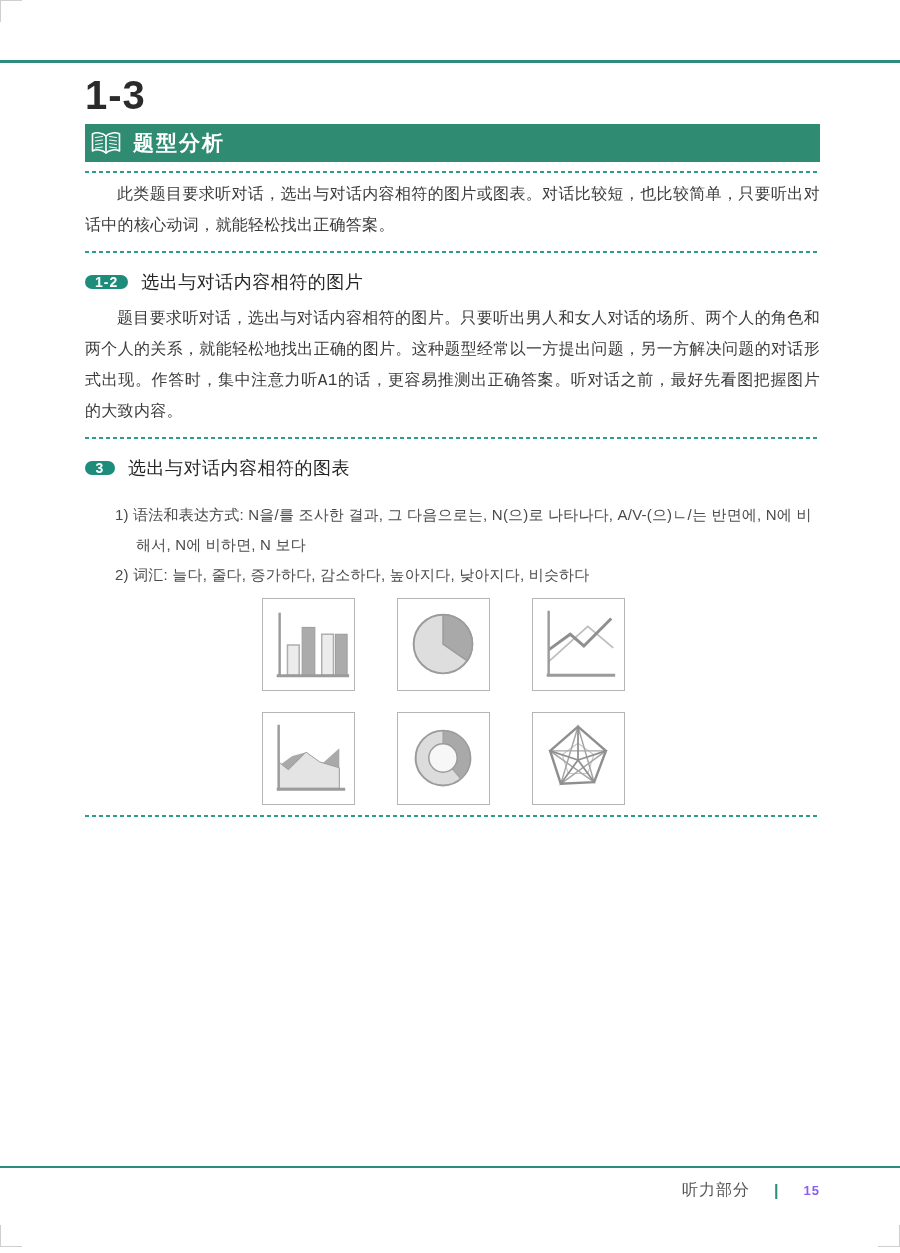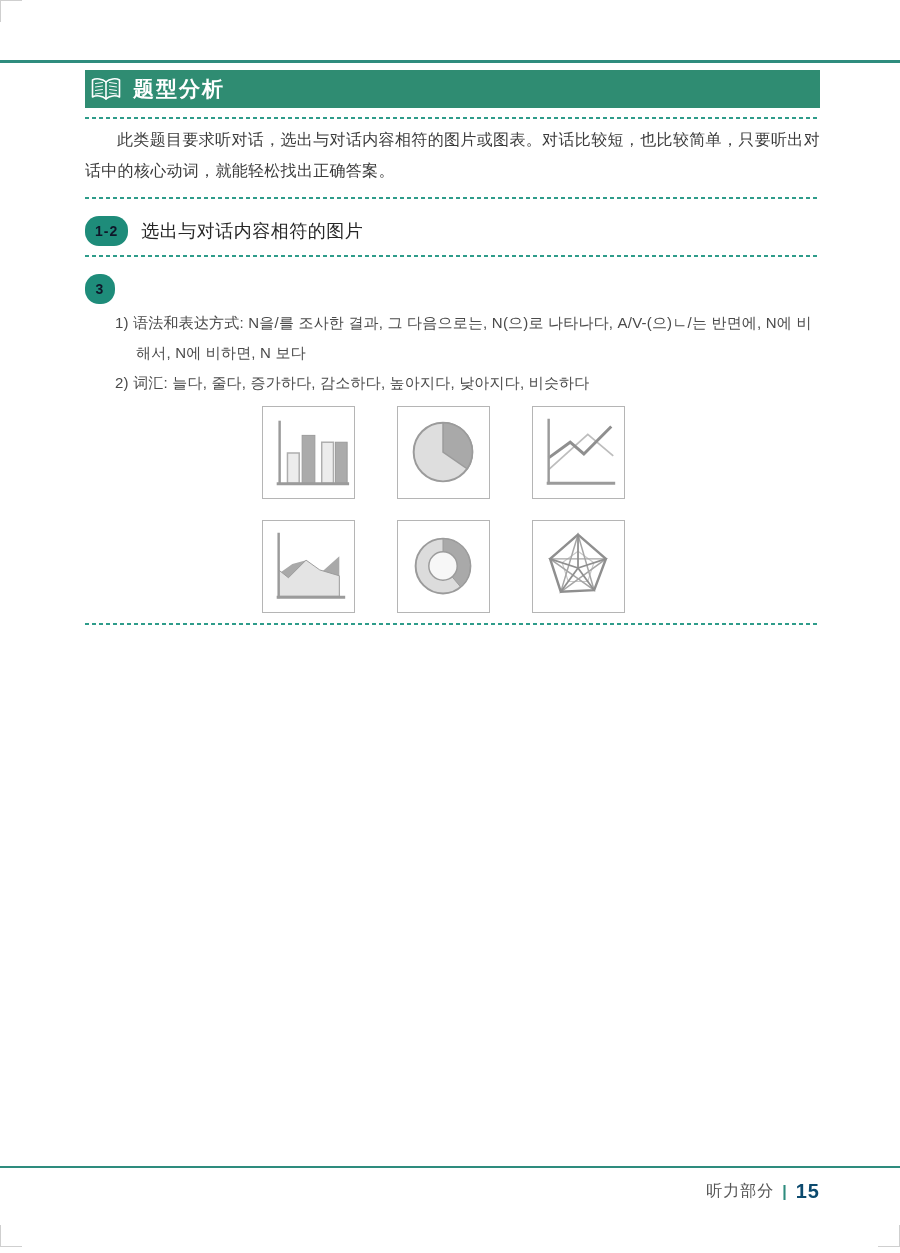--- a/index.html
+++ b/index.html
@@ -43,30 +43,30 @@
   }
 
   p.body-text {
     font-size: 16px; line-height: 31px; color: #3b3b3b;
     text-align: justify; text-indent: 2em; letter-spacing: 0.3px; font-family: Liberation Mono, monospace;
   }
   .intro-para { margin-top: 7px; margin-bottom: 7px; }
 
   .sec-heading { display: flex; align-items: center; margin-top: 17px; }
   .badge {
-    background: #1E8C7A; color: #0f172a; font-size: 14px; font-weight: bold;
-    height: 30px; min-width: 30px; padding: 0 10px; border-radius: 14px;
+    background: #1E8C7A; color: #ffffff; font-size: 14px; font-weight: bold;
+    height: 14px; min-width: 30px; padding: 0 10px; border-radius: 14px;
     display: inline-flex; align-items: center; justify-content: center;
     letter-spacing: 1px;
   }
   .sec-title { margin-left: 13px; font-size: 18px; font-weight: normal; color: #262626; letter-spacing: 0.5px; }
 
   .sec-body { margin-top: 10px; margin-bottom: 9px; }
 
-  .note-list { margin-top: 4px; margin-left: 30px; list-style: none; }
+  .note-list { margin-top: 20px; margin-left: 30px; list-style: none; }
   .note-list li {
     font-size: 15px; line-height: 30px; color: #4a4a4a;
     padding-left: 21px; text-indent: -21px; letter-spacing: 0.2px;
   }
 
   .chart-grid {
     margin-top: 8px; margin-left: 177px;
     display: grid; grid-template-columns: repeat(3, 93px); gap: 21px 42px;
     width: fit-content;
   }
@@ -75,38 +75,39 @@
     border: 1px solid #b5b5b5;
     display: flex; align-items: center; justify-content: center;
   }
   .chart-box svg { width: 91px; height: 91px; }
 
   .dashed-after-charts { margin-top: 10px; }
 
   .footer {
     position: absolute; top: 1180px; right: 80px;
     font-size: 16px; color: #555; letter-spacing: 1px;
-    display: flex; align-items: center; gap: 8px;
+    display: flex; align-items: center; gap: 24px;
   }
   .footer .sep { color: #2E8C7E; font-weight: bold; }
-  .footer .pagenum { color: #0c4a6e; font-weight: bold; font-size: 20px; }
+  .footer .pagenum { color: #8b5cf6; font-weight: bold; font-size: 13px; }
 </style>
 </head>
 <body>
 
 <div class="page">
 
   <div class="crop tl"></div>
   <div class="crop bl"></div>
   <div class="crop br"></div>
 
   <div class="rule-top"></div>
 
   <div class="content">
 
+    <div class="chapter-number">1-3</div>
 
     <div class="section-header">
       <svg class="book-icon" viewBox="0 0 34 26" fill="none" stroke="#ffffff" stroke-width="1.6" stroke-linejoin="round" stroke-linecap="round">
         <path d="M17 6 C13.5 2.5, 7 2, 3.5 4 L3.5 21 C7 19, 13.5 19.5, 17 23 C20.5 19.5, 27 19, 30.5 21 L30.5 4 C27 2, 20.5 2.5, 17 6 Z"></path>
         <line x1="17" y1="6" x2="17" y2="23"></line>
         <path d="M6.5 7.5 L13.5 6.5 M6.5 11 L13.5 10 M6.5 14.5 L13.5 13.5 M6.5 18 L13.5 17" stroke-width="1"></path>
         <path d="M20.5 6.5 L27.5 7.5 M20.5 10 L27.5 11 M20.5 13.5 L27.5 14.5 M20.5 17 L27.5 18" stroke-width="1"></path>
       </svg>
       <span class="hdr-title">题型分析</span>
     </div>
@@ -114,25 +115,27 @@
     <div class="dashed"></div>
 
     <p class="body-text intro-para">此类题目要求听对话，选出与对话内容相符的图片或图表。对话比较短，也比较简单，只要听出对话中的核心动词，就能轻松找出正确答案。</p>
 
     <div class="dashed"></div>
 
     <div class="sec-heading">
       <span class="badge">1-2</span>
       <span class="sec-title">选出与对话内容相符的图片</span>
     </div>
+    <p class="body-text sec-body">题目要求听对话，选出与对话内容相符的图片。只要听出男人和女人对话的场所、两个人的角色和两个人的关系，就能轻松地找出正确的图片。这种题型经常以一方提出问题，另一方解决问题的对话形式出现。作答时，集中注意力听A1的话，更容易推测出正确答案。听对话之前，最好先看图把握图片的大致内容。</p>
 
     <div class="dashed"></div>
 
     <div class="sec-heading">
       <span class="badge">3</span>
+      <span class="sec-title">选出与对话内容相符的图表</span>
     </div>
 
     <ul class="note-list">
       <li><span>1)</span> <span>语法和表达方式:</span> <span>N을/를 조사한 결과, 그 다음으로는, N(으)로 나타나다, A/V-(으)ㄴ/는 반면에, N에 비해서, N에 비하면, N 보다</span></li>
       <li><span>2)</span> <span>词汇:</span> <span>늘다, 줄다, 증가하다, 감소하다, 높아지다, 낮아지다, 비슷하다</span></li>
     </ul>
 
     <div class="chart-grid">
 
       <div class="chart-box" aria-label="bar-chart">

